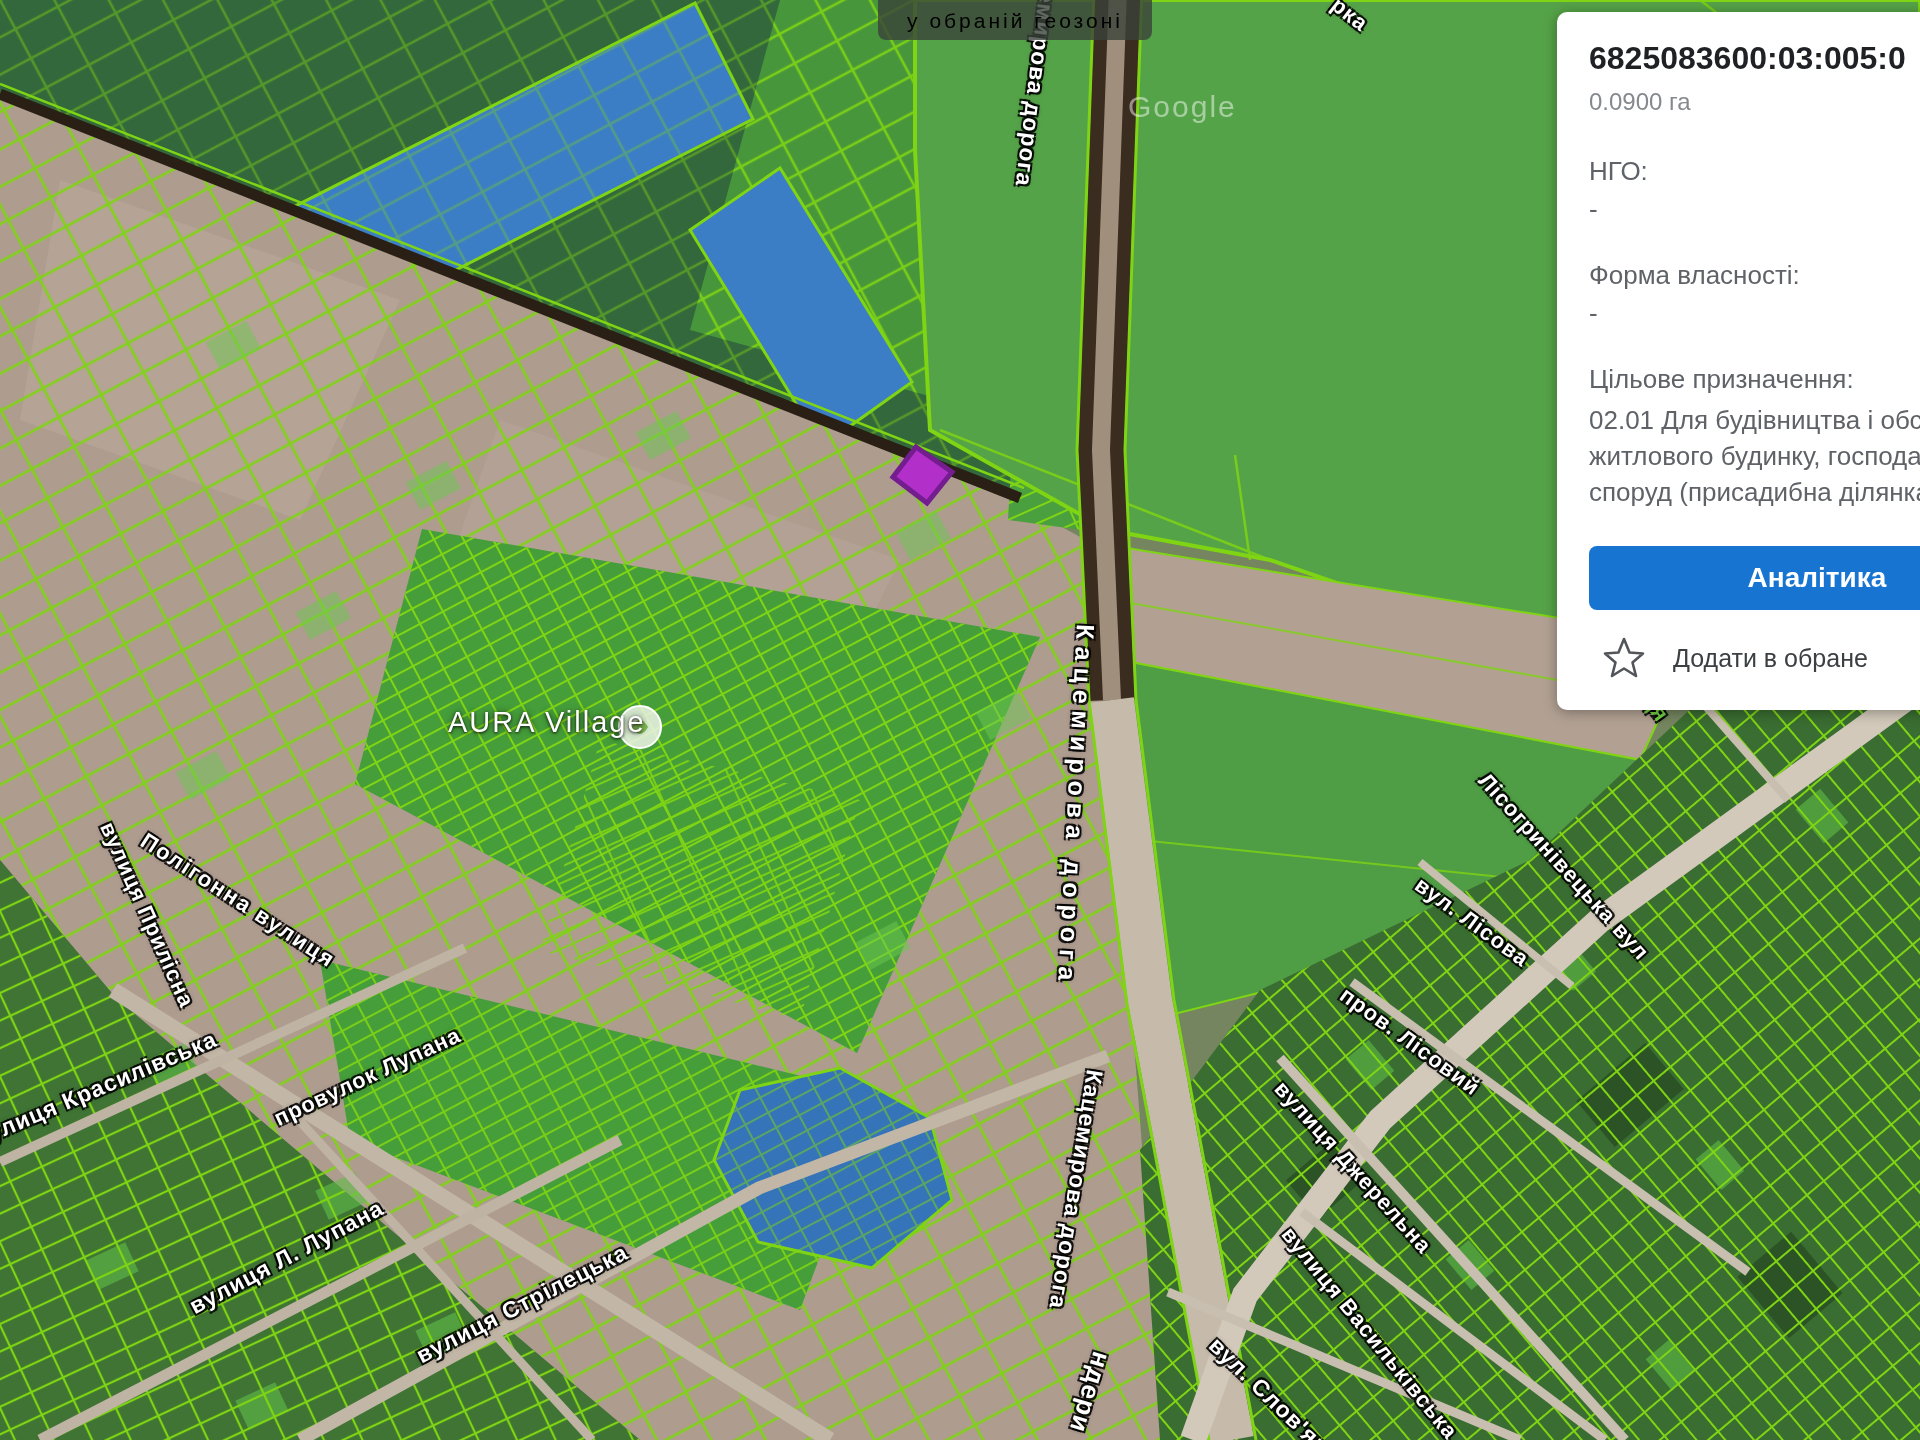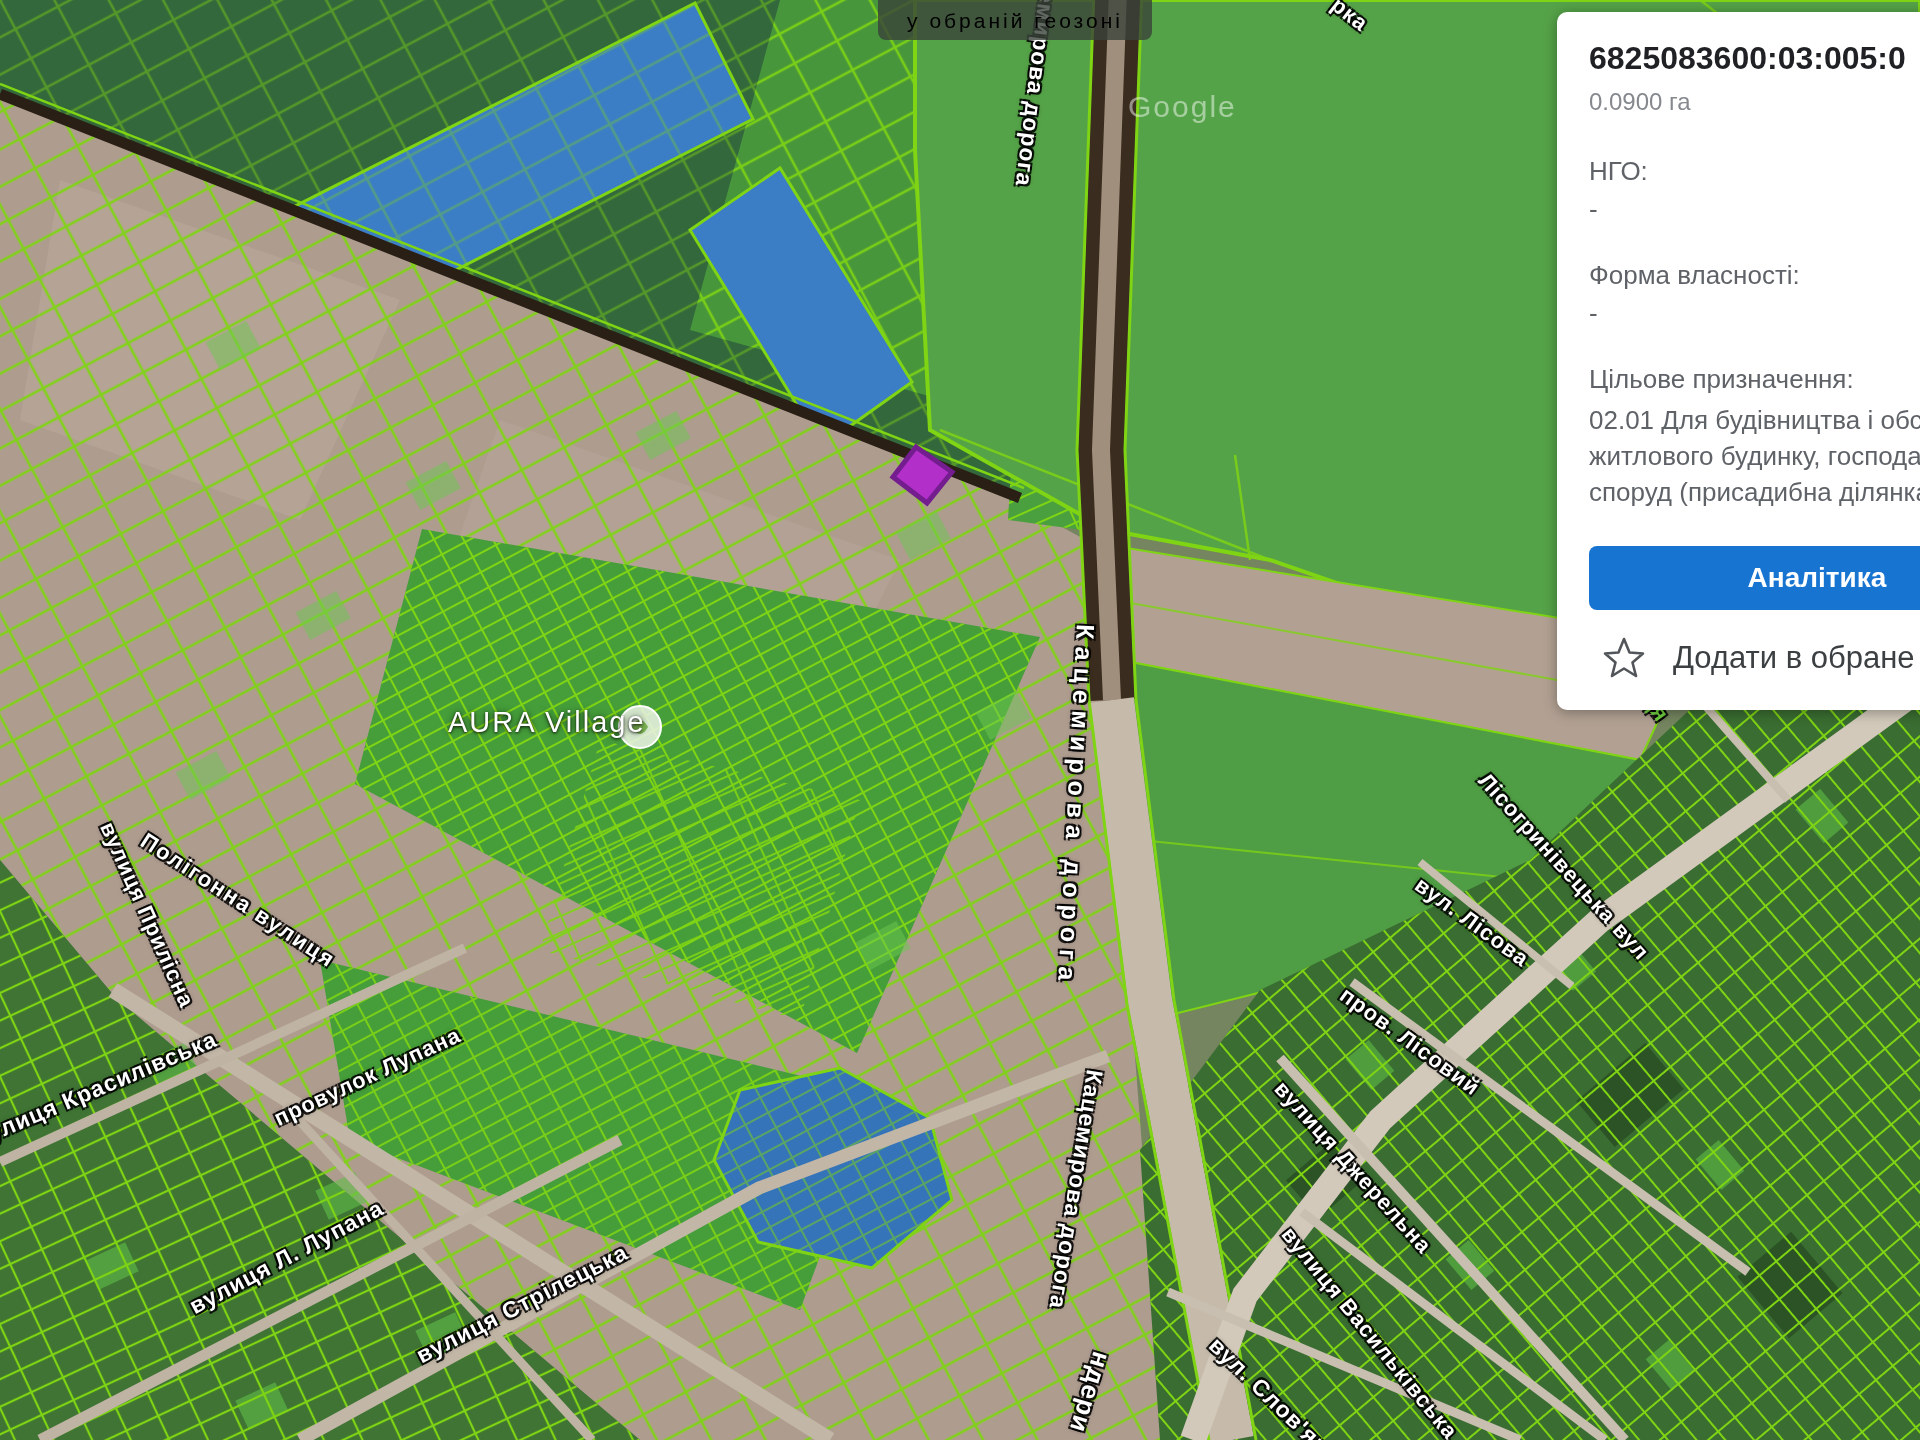--- a/index.html
+++ b/index.html
@@ -47,21 +47,21 @@
   .purpose-wrap{margin-top:8px;}
   .analytics-btn{
     margin-top:36px;width:100%;height:64px;border:none;border-radius:8px;
     background:#1774d1;color:#fff;font-size:28px;font-weight:700;
     font-family:"Liberation Sans",sans-serif;cursor:pointer;display:block;
   }
   .fav-row{
     margin-top:20px;height:56px;display:flex;align-items:center;gap:26px;
     cursor:pointer;background:none;border:none;padding:0 0 0 12px;font-family:"Liberation Sans",sans-serif;
   }
-  .fav-row span{font-size:31px;color:#3c4043;}
+  .fav-row span{font-size:25px;color:#3c4043;}
 </style>
 </head>
 <body>
 
 <div id="map-stage">
   <svg id="map-svg" width="1920" height="1440" viewBox="0 0 1920 1440" xmlns="http://www.w3.org/2000/svg">
     <defs>
       <pattern id="patA" width="48" height="33" patternUnits="userSpaceOnUse" patternTransform="rotate(-28)">
         <rect width="48" height="33" fill="none" stroke="#7fd414" stroke-width="2.6"></rect>
       </pattern>

